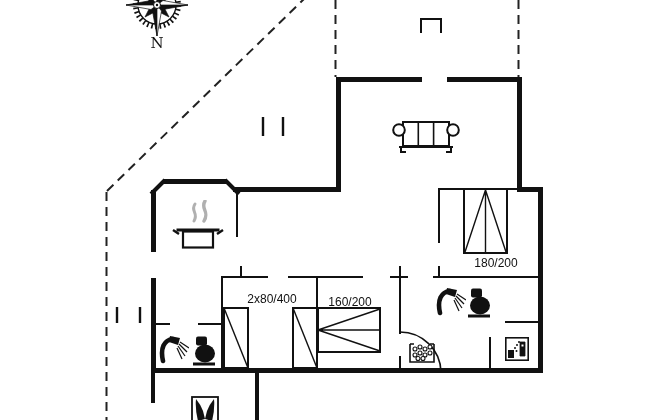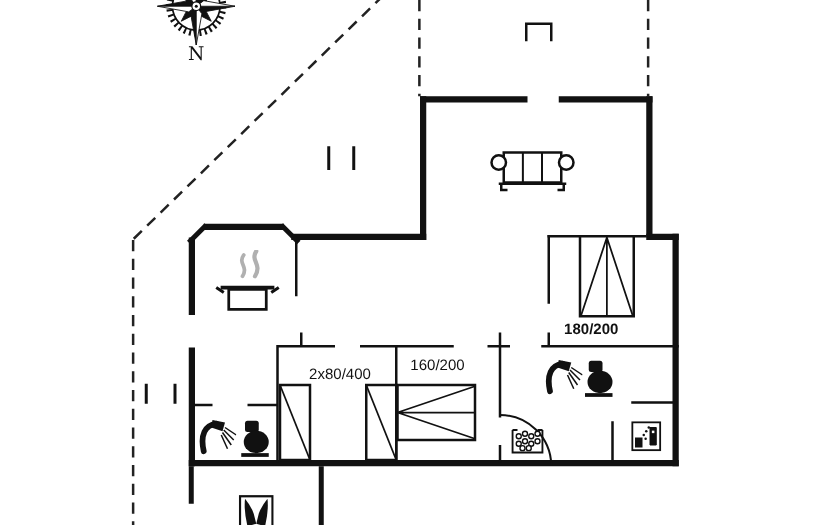--- a/index.html
+++ b/index.html
@@ -185,16 +185,16 @@
     <rect x="16.5" y="7.5" width="2" height="2" fill="#fff"></rect>
   </svg>
 
   <svg class="icon" width="28" height="30" viewBox="0 0 28 30" style="left:191px;top:396px;">
     <rect x="1" y="1" width="26" height="28" fill="#fff" stroke="#111" stroke-width="1.8"></rect>
     <path d="M5 3 Q10 9 12 15 L14 23 L7 25 Q4 13 5 3 Z" fill="#111"></path>
     <path d="M23 3 Q18 9 16 15 L14 23 L21 25 Q24 13 23 3 Z" fill="#111"></path>
   </svg>
 
   <span class="label" style="left:237px;top:292px;width:70px;">2x80/400</span>
-  <span class="label" style="left:315px;top:285px;width:70px;">160/200</span>
-  <span class="label" style="left:438px;top:256px;width:70px;font-weight:bold;">180/200</span>
+  <span class="label" style="left:315px;top:295px;width:70px;">160/200</span>
+  <span class="label" style="left:461px;top:256px;width:70px;">180/200</span>
 
 </div>
 
 </body></html>

